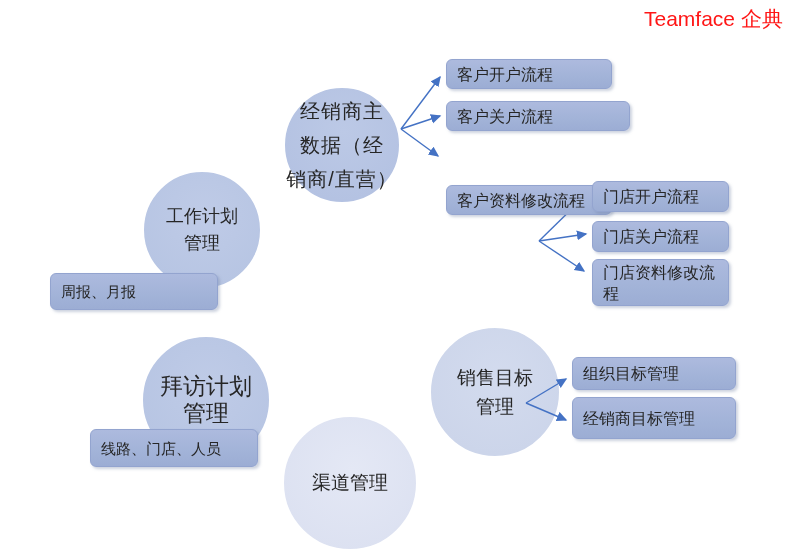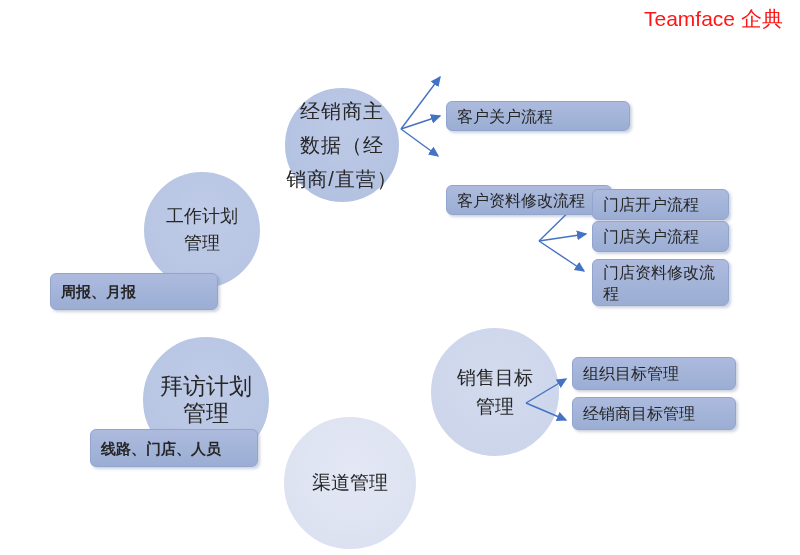--- a/index.html
+++ b/index.html
@@ -40,29 +40,29 @@
   
   .box{
     position:absolute;box-sizing:border-box;z-index:4;
     background:linear-gradient(180deg,#adbade 0%,#a2b3d8 60%,#9cadd4 100%);
     border:1px solid #93a4cf;border-radius:6px;
     box-shadow:2px 2px 3px rgba(110,125,160,0.35);
     display:flex;align-items:center;
     font-size:16px;line-height:21px;color:#262626;
     padding:2px 4px 2px 10px;
   }
-  .box-sm{font-size:15px;font-weight:bold;}
+  .box-sm{font-size:15px;}
   .b1 {left:446px;top:59px; width:166px;height:30px;}
   .b2 {left:446px;top:101px;width:184px;height:30px;}
   .b3 {left:446px;top:141px;width:166px;height:30px;margin-top:44px;}
-  .b4 {left:592px;top:181px;width:137px;height:31px;margin-top:8px;}
+  .b4 {left:592px;top:181px;width:137px;height:31px;}
   .b5 {left:592px;top:221px;width:137px;height:31px;}
   .b6 {left:592px;top:259px;width:137px;height:47px;}
   .b7 {left:572px;top:357px;width:164px;height:33px;}
-  .b8 {left:572px;top:397px;width:164px;height:33px;}
+  .b8 {left:572px;top:397px;width:164px;height:42px;}
   .b9 {left:50px; top:273px;width:168px;height:37px;}
   .b10{left:50px; top:429px;width:168px;height:38px;margin-left:40px;}
 </style>
 </head>
 <body>
 
 <div class="stage">
 
   <div class="logo">Teamface 企典</div>
 
@@ -99,20 +99,23 @@
       <line x1="401" y1="129" x2="440" y2="116" marker-end="url(#arw)"></line>
       <line x1="401" y1="129" x2="438" y2="156" marker-end="url(#arw)"></line>
       <line x1="539" y1="241" x2="586" y2="195" marker-end="url(#arw)"></line>
       <line x1="539" y1="241" x2="586" y2="234" marker-end="url(#arw)"></line>
       <line x1="539" y1="241" x2="584" y2="271" marker-end="url(#arw)"></line>
       <line x1="526" y1="403" x2="566" y2="379" marker-end="url(#arw)"></line>
       <line x1="526" y1="403" x2="566" y2="420" marker-end="url(#arw)"></line>
     </g>
   </svg>
 
+  <div class="box b1">
+    <span>客户开户流程</span>
+  </div>
   <div class="box b2">
     <span>客户关户流程</span>
   </div>
   <div class="box b3">
     <span>客户资料修改流程</span>
   </div>
   <div class="box b4">
     <span>门店开户流程</span>
   </div>
   <div class="box b5">

